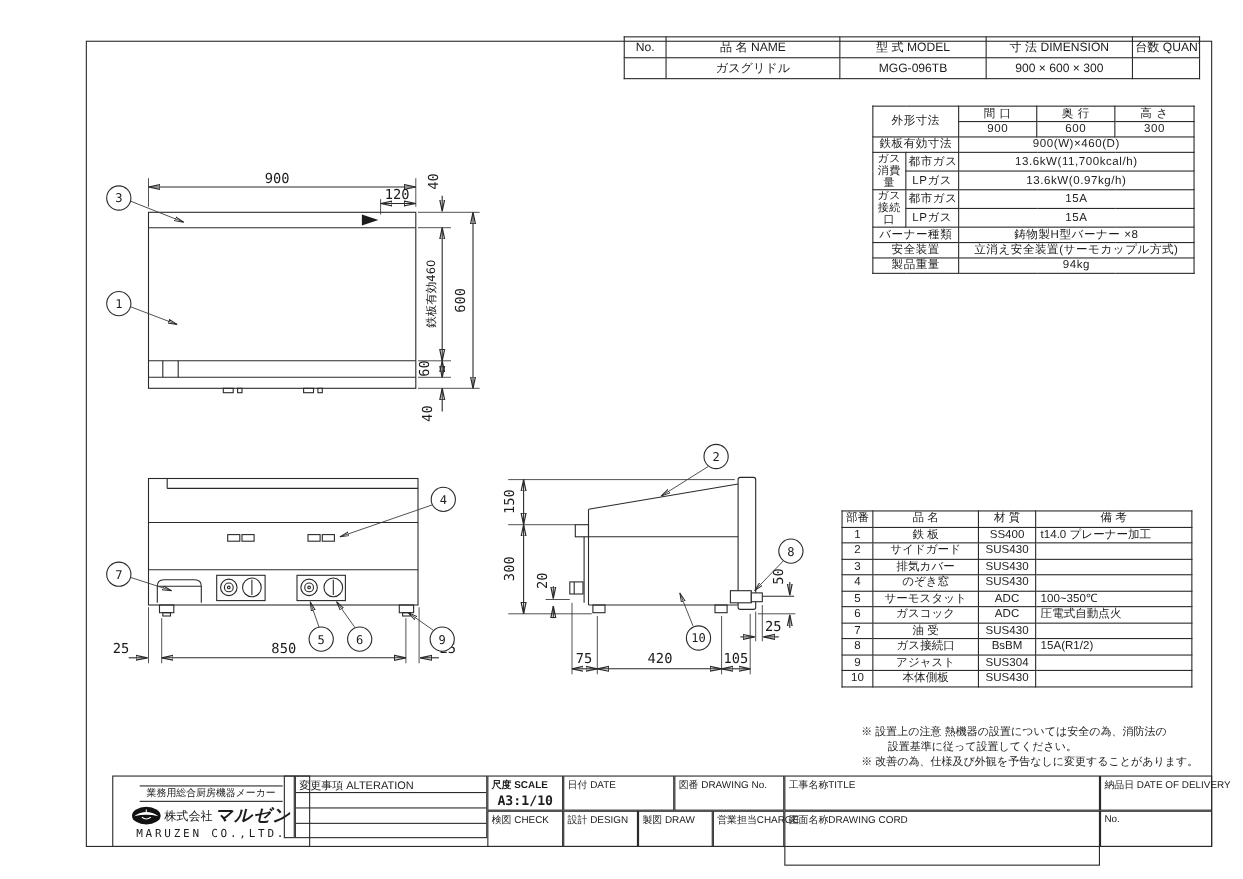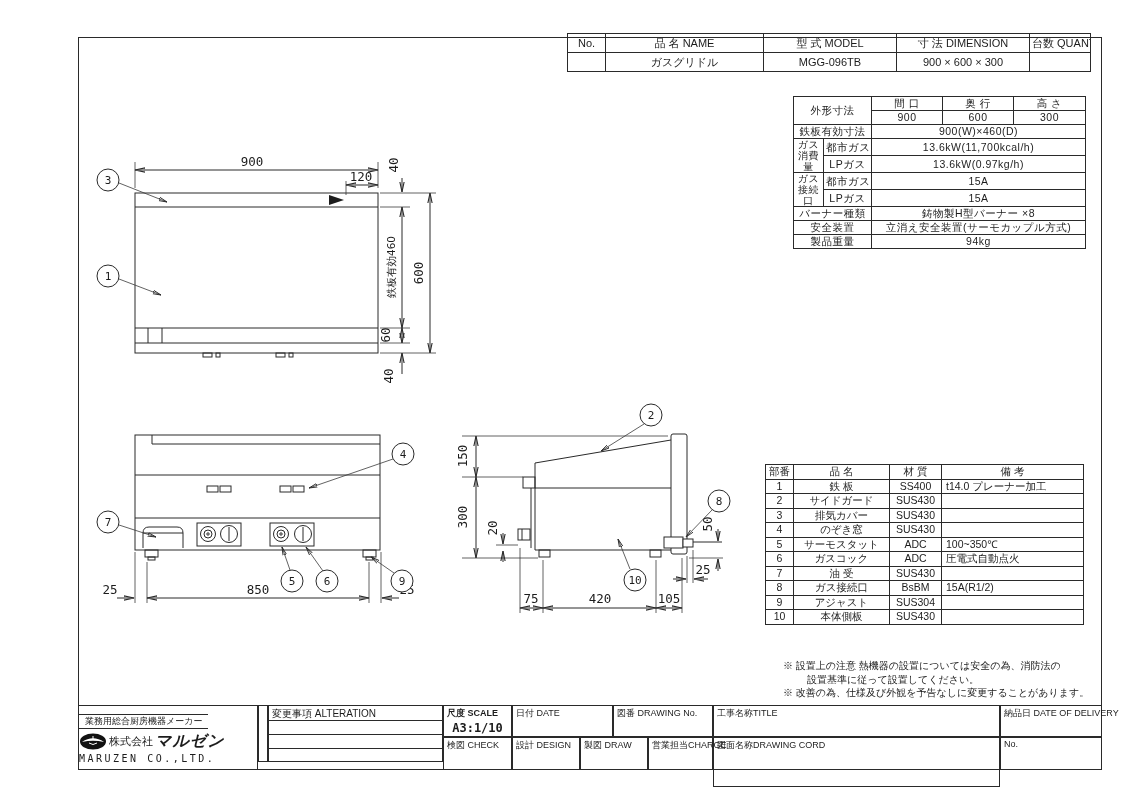--- a/index.html
+++ b/index.html
@@ -27,21 +27,21 @@
   table.spec-table td{height:13px;letter-spacing:0.5px;}
   table.spec-table td.ml{white-space:pre-line;line-height:11px;font-size:10px;}
   table.parts-table{left:765px;top:464px;width:318px;}
   table.parts-table td{height:13.5px;text-align:center;}
   table.parts-table td.rem{text-align:left;padding-left:4px;}
   .notes{position:absolute;left:783px;top:659px;width:322px;font-size:10px;line-height:13.5px;}
   .notes .ind{padding-left:24px;}
   .tblock{position:absolute;left:78px;top:705px;width:1024px;height:65px;box-sizing:border-box;}
   .cell{position:absolute;border:1px solid #2a2a2a;box-sizing:border-box;font-size:9px;}
   .cell .lbl{position:absolute;left:3px;top:1px;white-space:nowrap;}
-  .maker{display:flex;flex-direction:column;align-items:flex-start;justify-content:center;}
+  .maker{display:flex;flex-direction:column;align-items:center;justify-content:center;margin-left:24px;}
   .tagline{font-size:9px;border-bottom:1px solid #2a2a2a;border-top:1px solid #2a2a2a;
            padding:0 6px;margin-top:2px;white-space:nowrap;}
   .logorow{display:flex;align-items:center;gap:2px;margin-top:2px;}
   .kk{font-size:11px;}
   .brand{font-size:16px;font-weight:bold;font-style:italic;letter-spacing:1px;}
   .en{font-size:10px;letter-spacing:2.5px;margin-top:1px;font-family:"DejaVu Sans Mono",monospace;}
   .scaleval{position:absolute;left:0;right:0;top:15px;text-align:center;
             font-size:12px;font-family:"DejaVu Sans Mono",monospace;}
   .hline{position:absolute;left:0;right:0;height:0;border-top:1px solid #2a2a2a;}
 </style>

